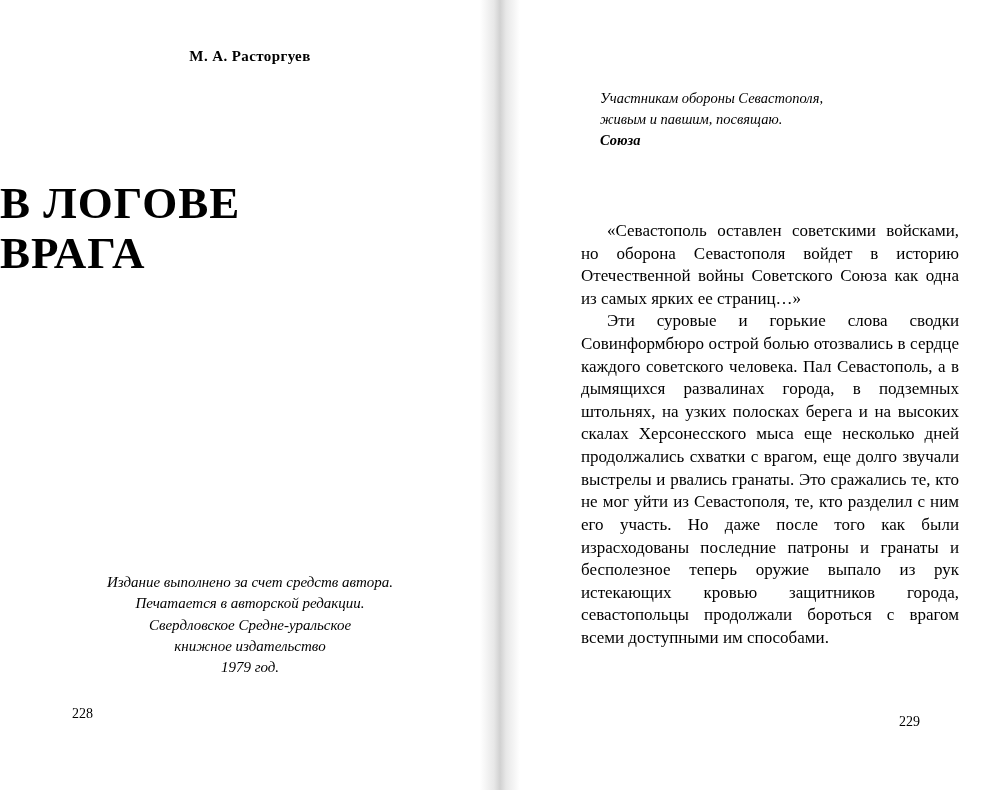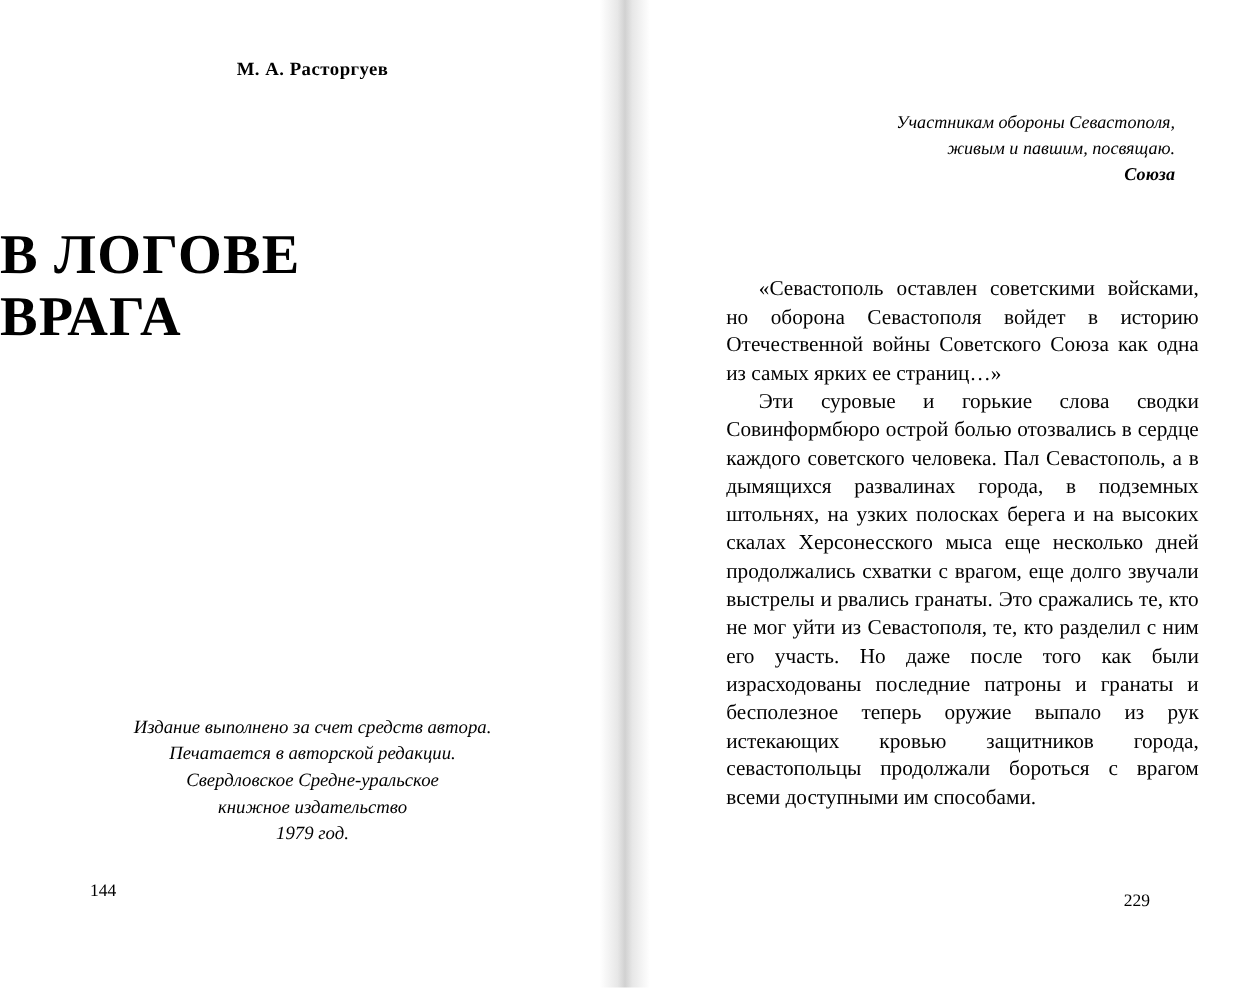--- a/index.html
+++ b/index.html
@@ -81,21 +81,21 @@
   }
   .folio-left  { left: 72px;  top: 706px; }
   .folio-right { right: 80px; top: 714px; }
 
   
   .dedication {
     position: absolute;
     top: 88px;
     right: 60px;
     width: 340px;
-    text-align: right;
+    text-align: left;
     font-style: italic;
     font-size: 14.5px;
     line-height: 1.45;
   }
   .dedication .line { display: block; }
   .dedication .sig {
     display: block;
     font-weight: bold;
     font-style: italic;
   }
@@ -129,21 +129,21 @@
     </div>
 
     <div class="imprint">
       <span class="line">Издание выполнено за счет средств автора.</span>
       <span class="line">Печатается в авторской редакции.</span>
       <span class="line">Свердловское Средне-уральское</span>
       <span class="line">книжное издательство</span>
       <span class="line">1979 год.</span>
     </div>
 
-    <div class="folio folio-left">144</div>
+    <div class="folio folio-left">228</div>
   </div>
 
   <div class="gutter"></div>
 
   <div class="page page-right">
 
     <div class="dedication">
       <span class="line">Участникам обороны Севастополя,</span>
       <span class="line">живым и павшим, посвящаю.</span>
       <span class="sig">Союза</span>

